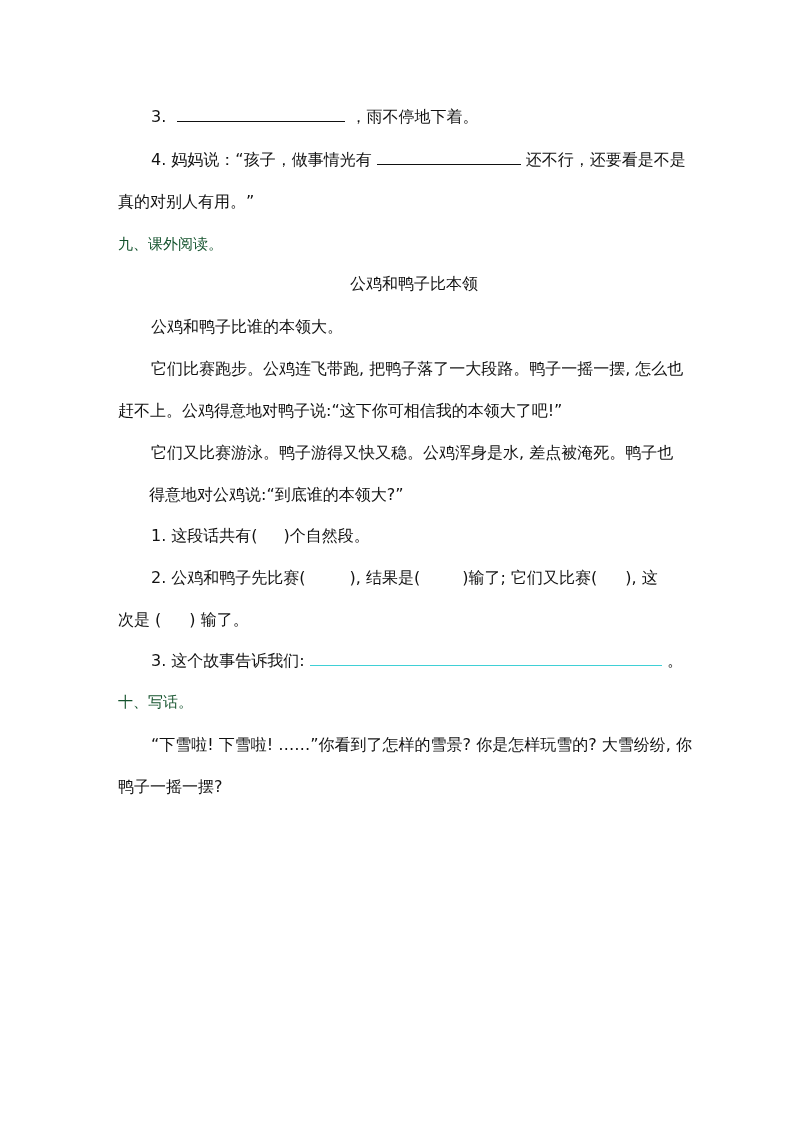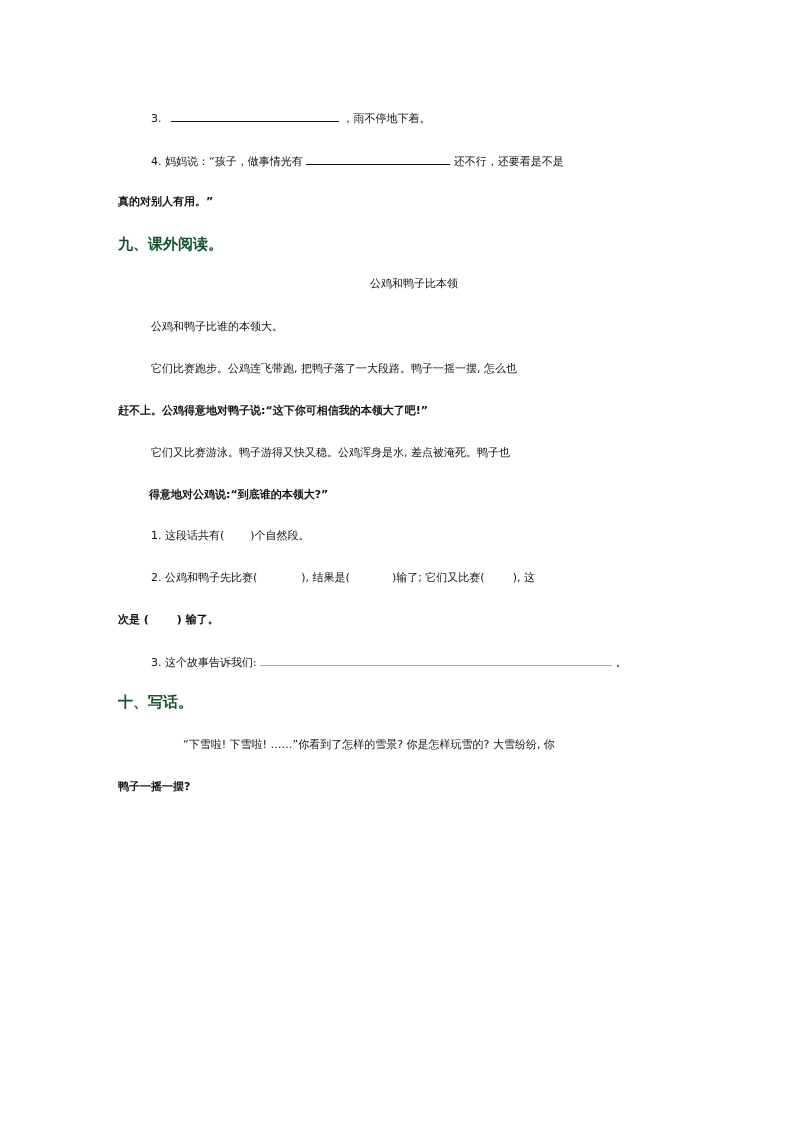--- a/index.html
+++ b/index.html
@@ -1,20 +1,20 @@
 <!DOCTYPE html>
 <html><head>
   <meta charset="utf-8">
   <style>
     html, body { margin: 0; padding: 0; background: #ffffff; }
     body { width: 793px; height: 1122px; position: relative; overflow: hidden;
            font-family: "DejaVu Sans", "Liberation Sans", sans-serif; color: #111; }
-    .line { position: absolute; left: 0; font-size: 11px; line-height: 20px; white-space: nowrap; }
+    .line { position: absolute; left: 0; font-size: 16px; line-height: 20px; white-space: nowrap; }
     .indent { left: 151px; }
-    .flush { left: 118px; font-weight: bold; }
+    .flush { left: 118px; }
     .red { color: #14532d; font-size: 15px; }
     .title { left: 0; width: 793px; text-align: center; padding-left: 35px; box-sizing: border-box; }
     .blank { display: inline-block; border-bottom: 1px solid #111; vertical-align: baseline; height: 14px; }
     .blank.cyan { border-bottom: 1.5px solid #3fd0d6; }
     .paren-gap { display: inline-block; }
   </style>
 </head>
 <body>
 
 <div>
@@ -52,16 +52,16 @@
     <span>次是 (</span><span class="paren-gap" style="width:28px;"></span><span>) 输了。</span>
   </div>
 
   <div class="line indent" style="top:651px;">
     <span>3. 这个故事告诉我们:</span>
     <span class="blank cyan" style="width:352px;"></span>
     <span>。</span>
   </div>
 
   <div class="line flush red" style="top:692px;">十、写话。</div>
-  <div class="line indent" style="top:735px;margin-left:32px;">“下雪啦! 下雪啦! ……”你看到了怎样的雪景? 你是怎样玩雪的? 大雪纷纷, 你</div>
+  <div class="line indent" style="top:735px;">“下雪啦! 下雪啦! ……”你看到了怎样的雪景? 你是怎样玩雪的? 大雪纷纷, 你</div>
   <div class="line flush" style="top:777px;">鸭子一摇一摆?</div>
 
 </div>
 
 </body></html>

